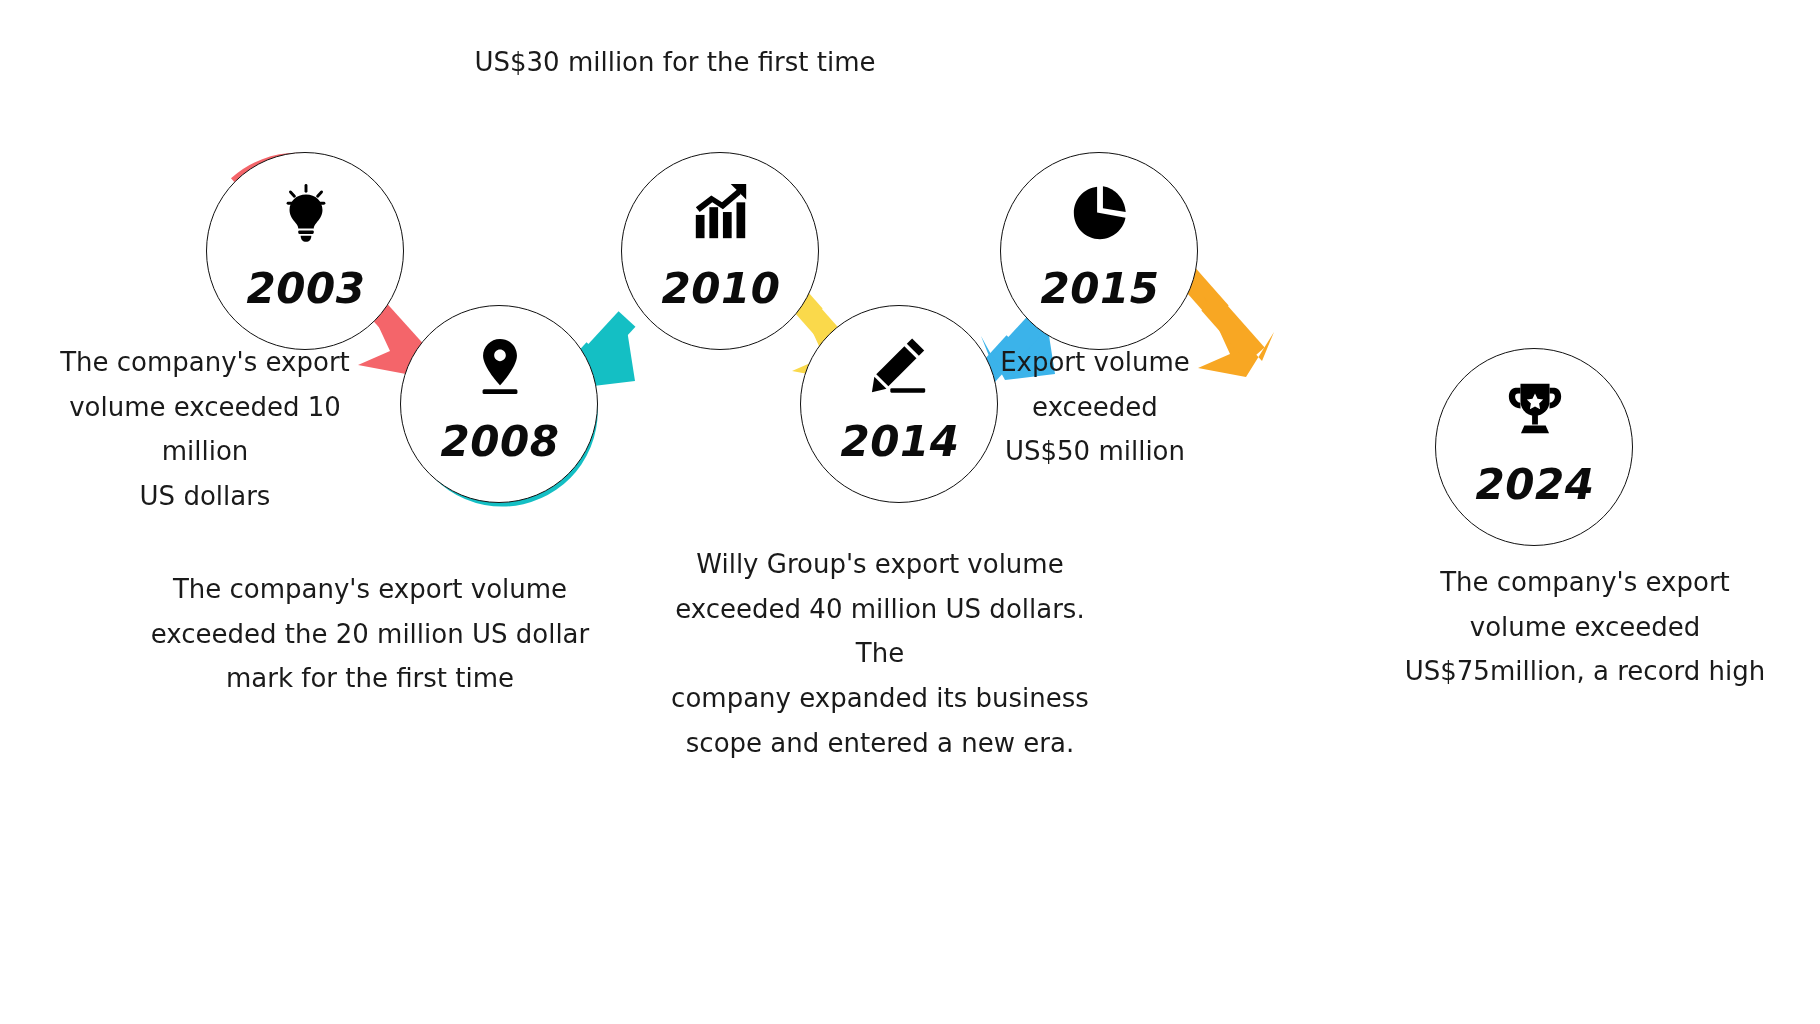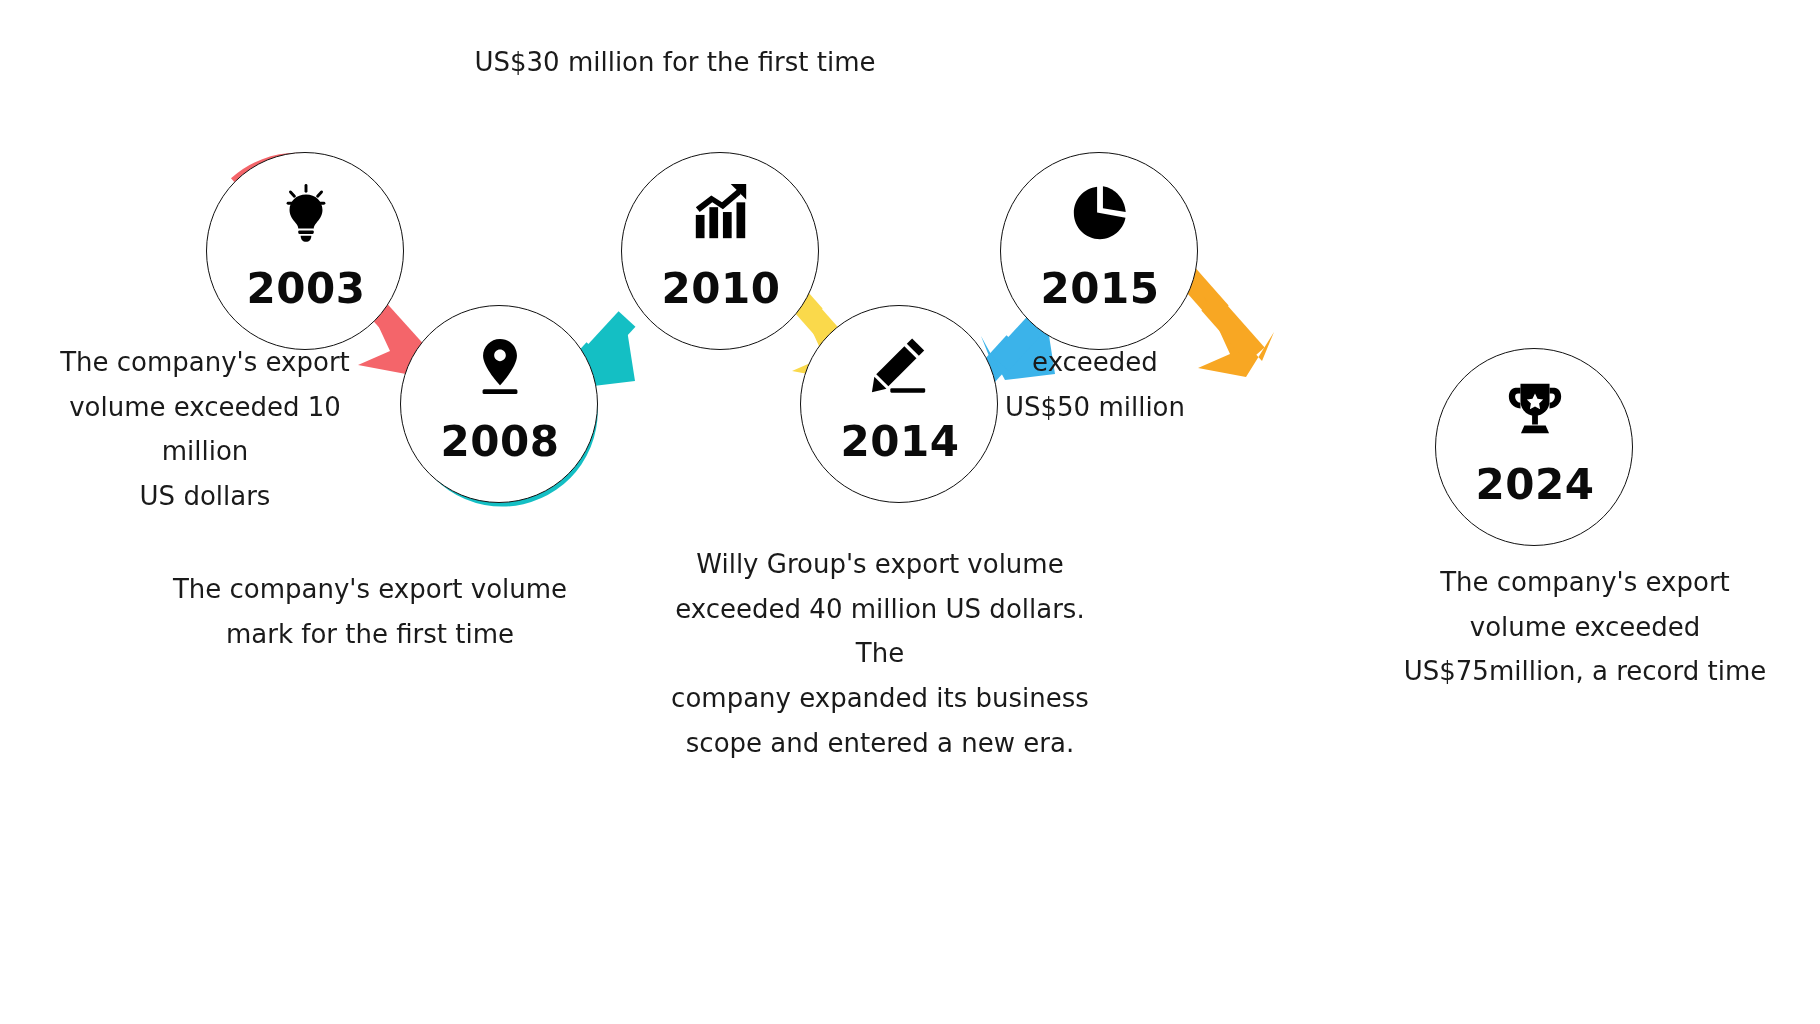--- a/index.html
+++ b/index.html
@@ -54,20 +54,21 @@
   }
   .node .yearlbl {
     position: absolute;
     left: 0;
     top: 112px;
     width: 200px;
     text-align: center;
     font-family: "DejaVu Sans", sans-serif;
     font-size: 42px;
     font-weight: 700;
+    font-style: italic;
     color: #0b0b0b;
     letter-spacing: 0.5px;
   }
   .arrow {
     position: absolute;
     overflow: visible;
   }
   .cap {
     position: absolute;
     font-family: "DejaVu Sans", sans-serif;
@@ -152,20 +153,21 @@
           <path d="M32 4 C 22.3 4 14.5 11.8 14.5 21.5 C 14.5 33.5 32 52 32 52 C 32 52 49.5 33.5 49.5 21.5 C 49.5 11.8 41.7 4 32 4 Z M 32 27 C 28.7 27 26 24.3 26 21 C 26 17.7 28.7 15 32 15 C 35.3 15 38 17.7 38 21 C 38 24.3 35.3 27 32 27 Z"></path>
           <rect x="14" y="56" width="36" height="5" rx="1.6"></rect>
         </g>
       </svg>
     </div>
     <div class="yearlbl">2008</div>
   </div>
 
   <div class="cap" style="left:140px; top:547px; width:460px;margin-top:20px;">
     <div>The company's export volume</div>
+    <div>exceeded the 20 million US dollar</div>
     <div>mark for the first time</div>
   </div>
 
   <div class="node" style="left:621px; top:152px;">
     <svg class="ring-svg" viewBox="0 0 228 228">
       <path d="M 44 56 A 80 80 0 0 1 172 182" fill="none" stroke="#FAD94B" stroke-width="17" stroke-linecap="butt" transform="translate(6,4) scale(0.95)"></path>
     </svg>
     <div class="disc"></div>
     <div class="glyph">
       <svg viewBox="0 0 64 64">
@@ -221,20 +223,21 @@
         <g fill="#000000">
           <path d="M29 5 C 15.5 6.5 5 18 5 32 C 5 47 17 59 32 59 C 45 59 56 49.5 58.3 37 L 29 31.5 Z"></path>
           <path d="M35 4.5 L 35 27 L 58.5 31 C 57.5 17.5 47.8 6.5 35 4.5 Z"></path>
         </g>
       </svg>
     </div>
     <div class="yearlbl">2015</div>
   </div>
 
   <div class="cap" style="left:985px; top:340px; width:220px;">
+    <div>Export volume</div>
     <div>exceeded</div>
     <div>US$50 million</div>
   </div>
 
   <div class="node" style="left:1435px; top:348px;">
     <svg class="ring-svg" viewBox="0 0 228 228">
       <path d="M 168 42 A 80 80 0 1 1 52 180" fill="none" stroke="#8B6FD4" stroke-width="17" stroke-linecap="butt" transform="translate(6,6) scale(0.95)"></path>
     </svg>
     <div class="disc"></div>
     <div class="glyph">
@@ -247,16 +250,16 @@
           <path d="M21 49 L 43 49 L 46.5 57 L 17.5 57 Z"></path>
         </g>
       </svg>
     </div>
     <div class="yearlbl">2024</div>
   </div>
 
   <div class="cap" style="left:1390px; top:560px; width:390px;">
     <div>The company's export</div>
     <div>volume exceeded</div>
-    <div>US$75million, a record time</div>
+    <div>US$75million, a record high</div>
   </div>
 
 </div>
 
 </body></html>

